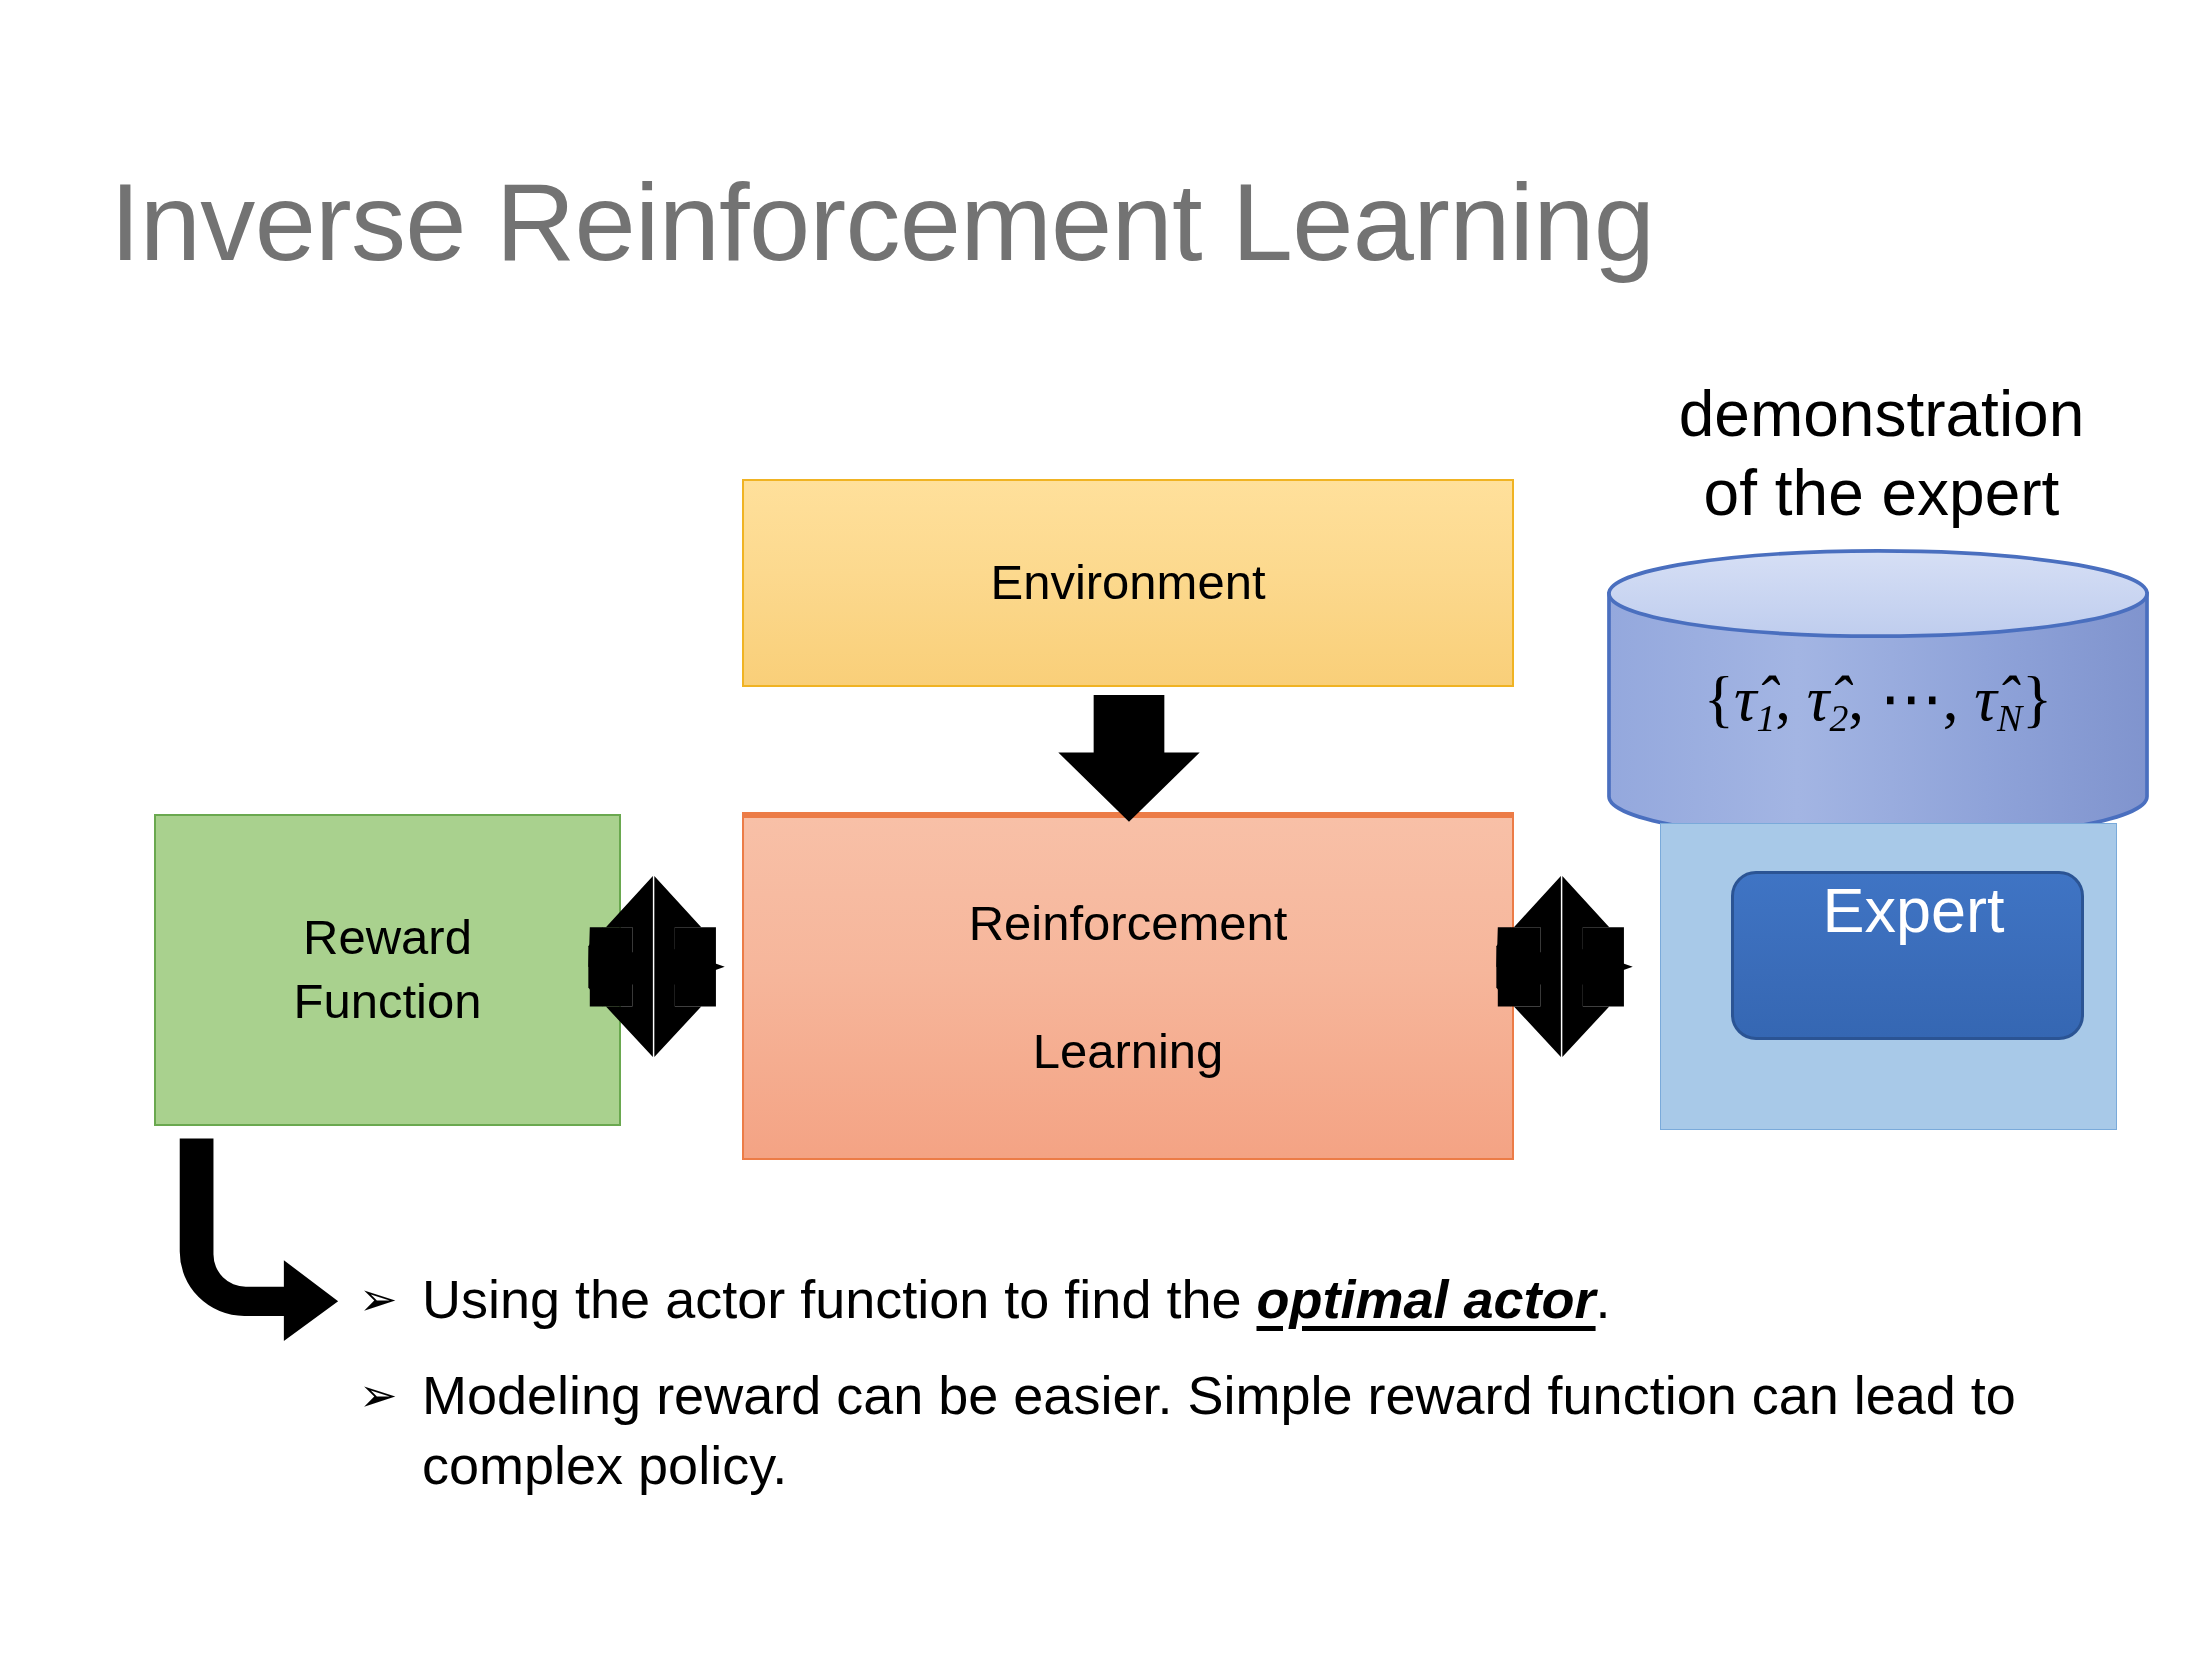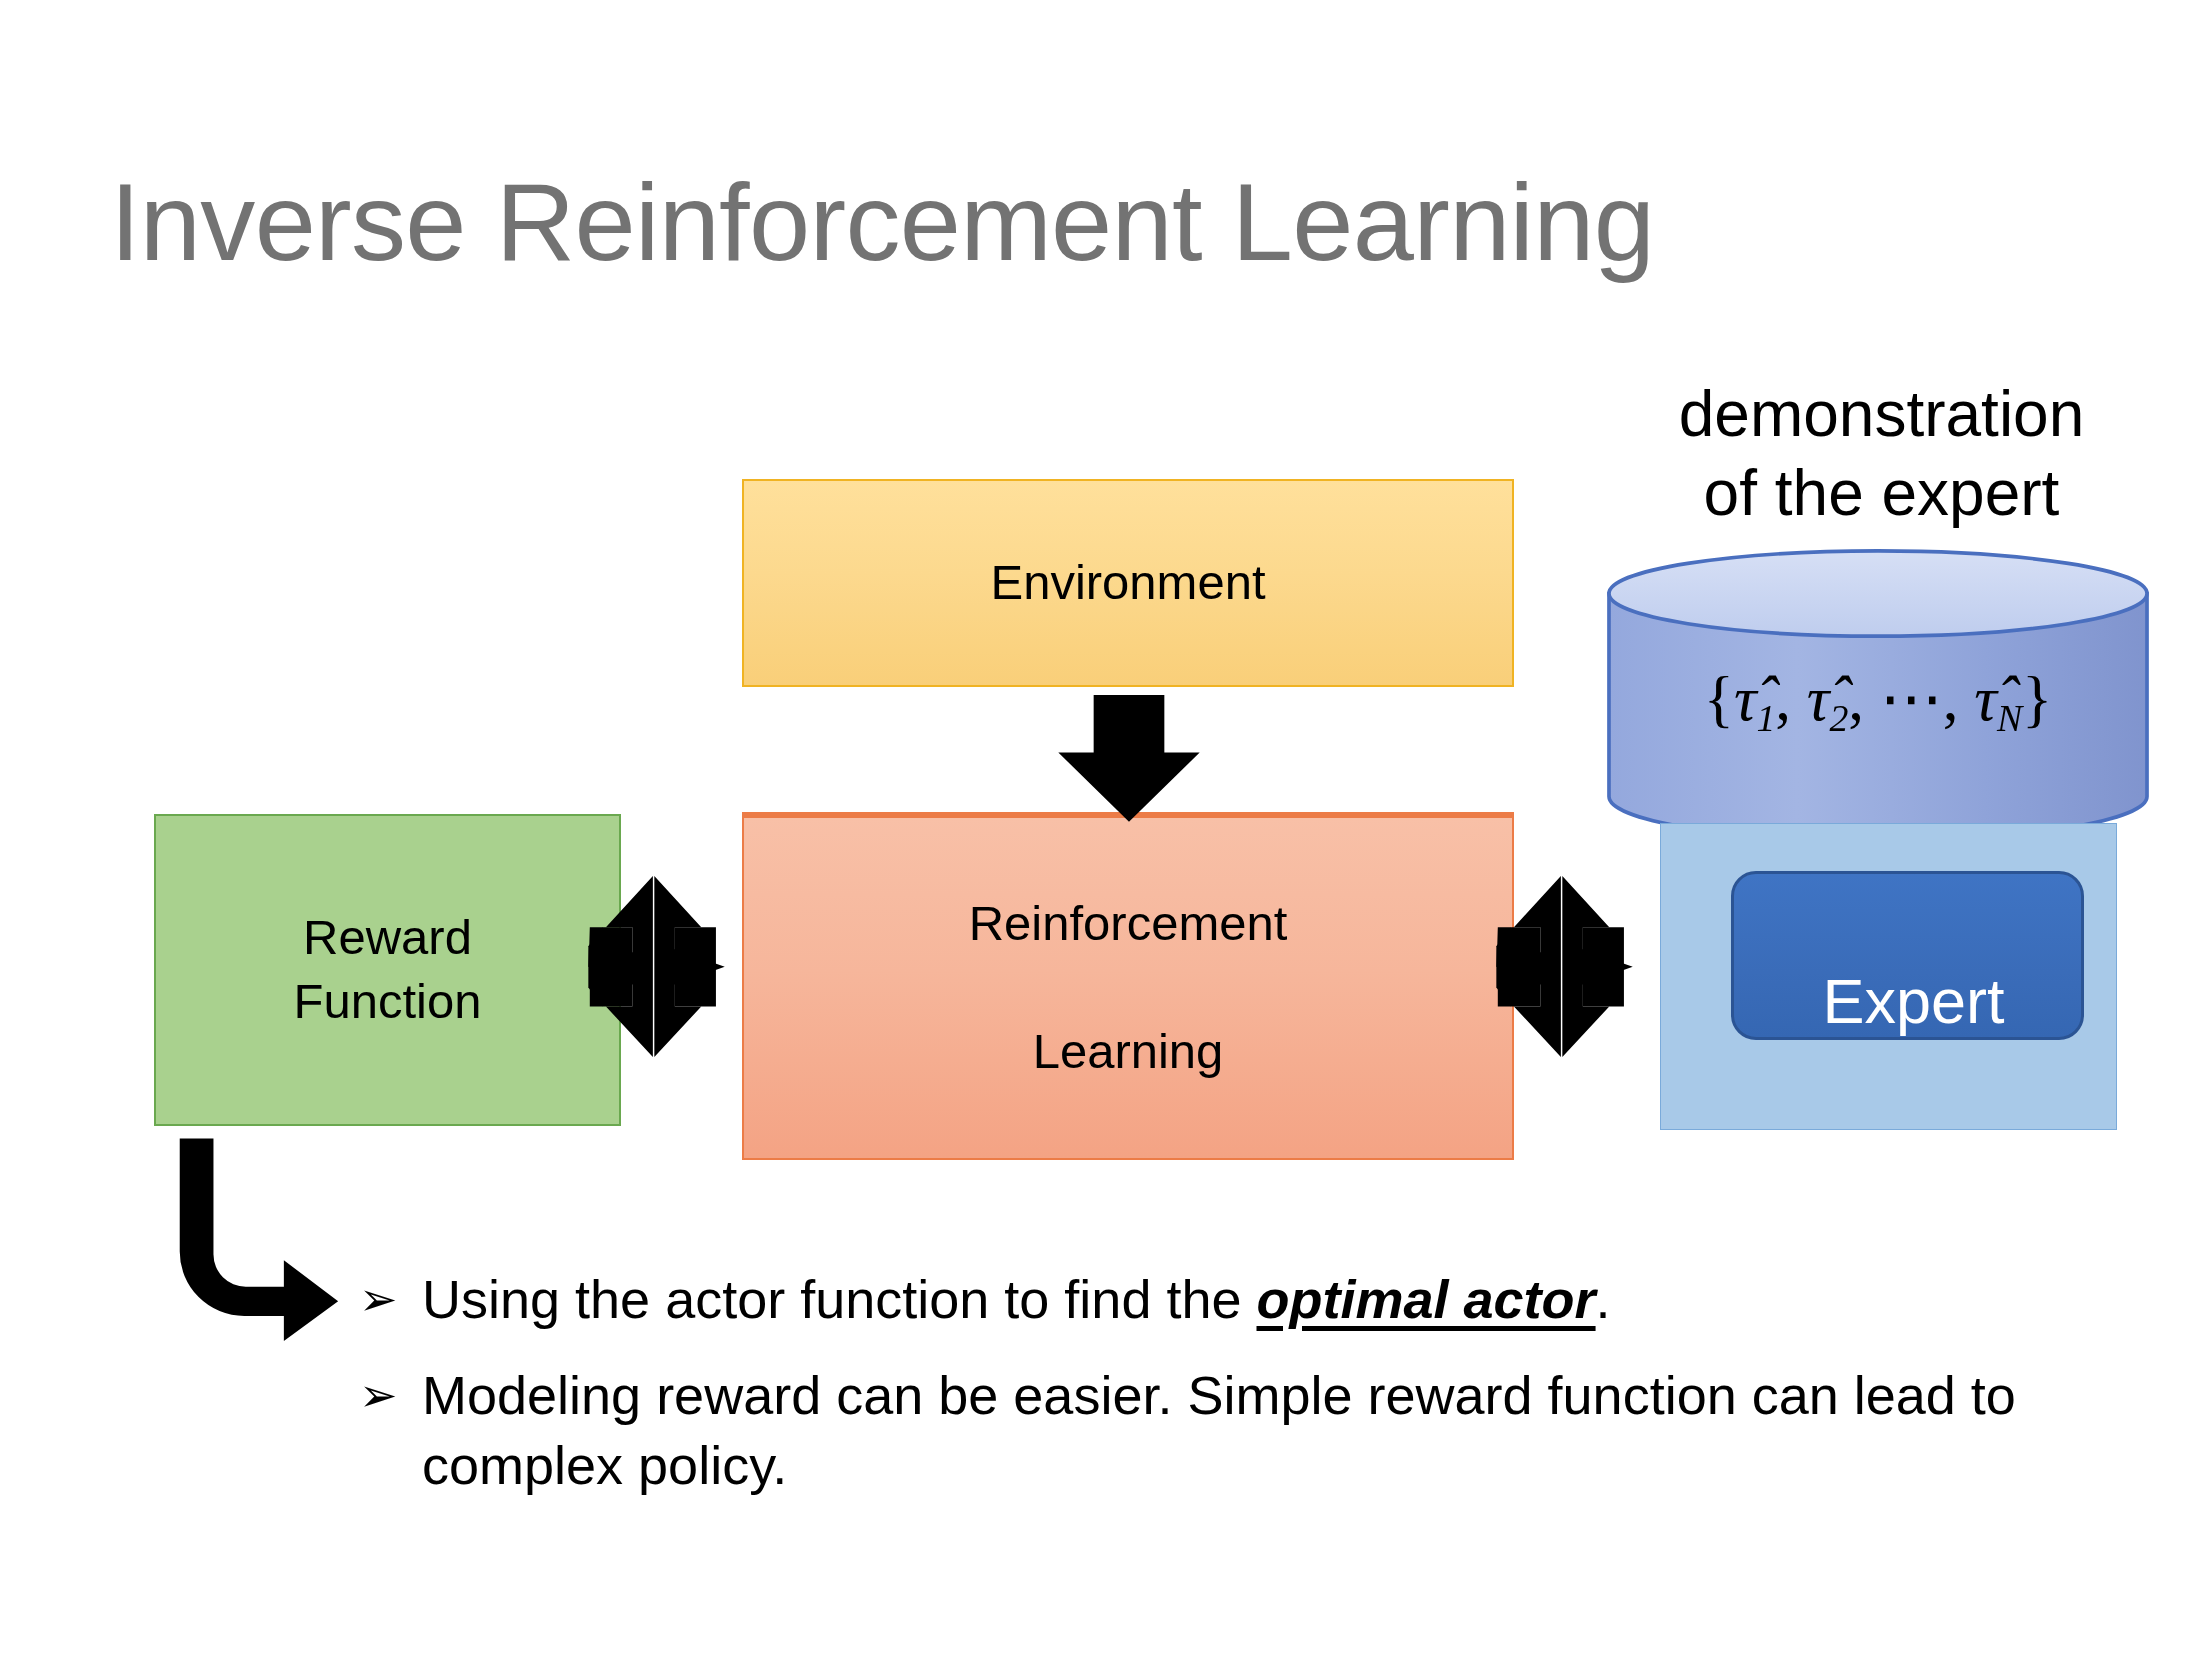--- a/index.html
+++ b/index.html
@@ -92,21 +92,21 @@
     position: absolute;
     left: 1731px;
     top: 871px;
     width: 353px;
     height: 169px;
     border-radius: 25px;
     background: linear-gradient(180deg, #3f74c4 0%, #3a6cb9 60%, #3567b3 100%);
     border: 3.7px solid #2b5494;
     box-sizing: border-box;
     display: flex;
-    align-items: flex-end;
+    align-items: flex-start;
     justify-content: center;
     color: #ffffff;
     font-size: 63px;
     padding-left: 12px;
   }
 
   
   .cylinder {
     position: absolute;
     left: 1606px;

